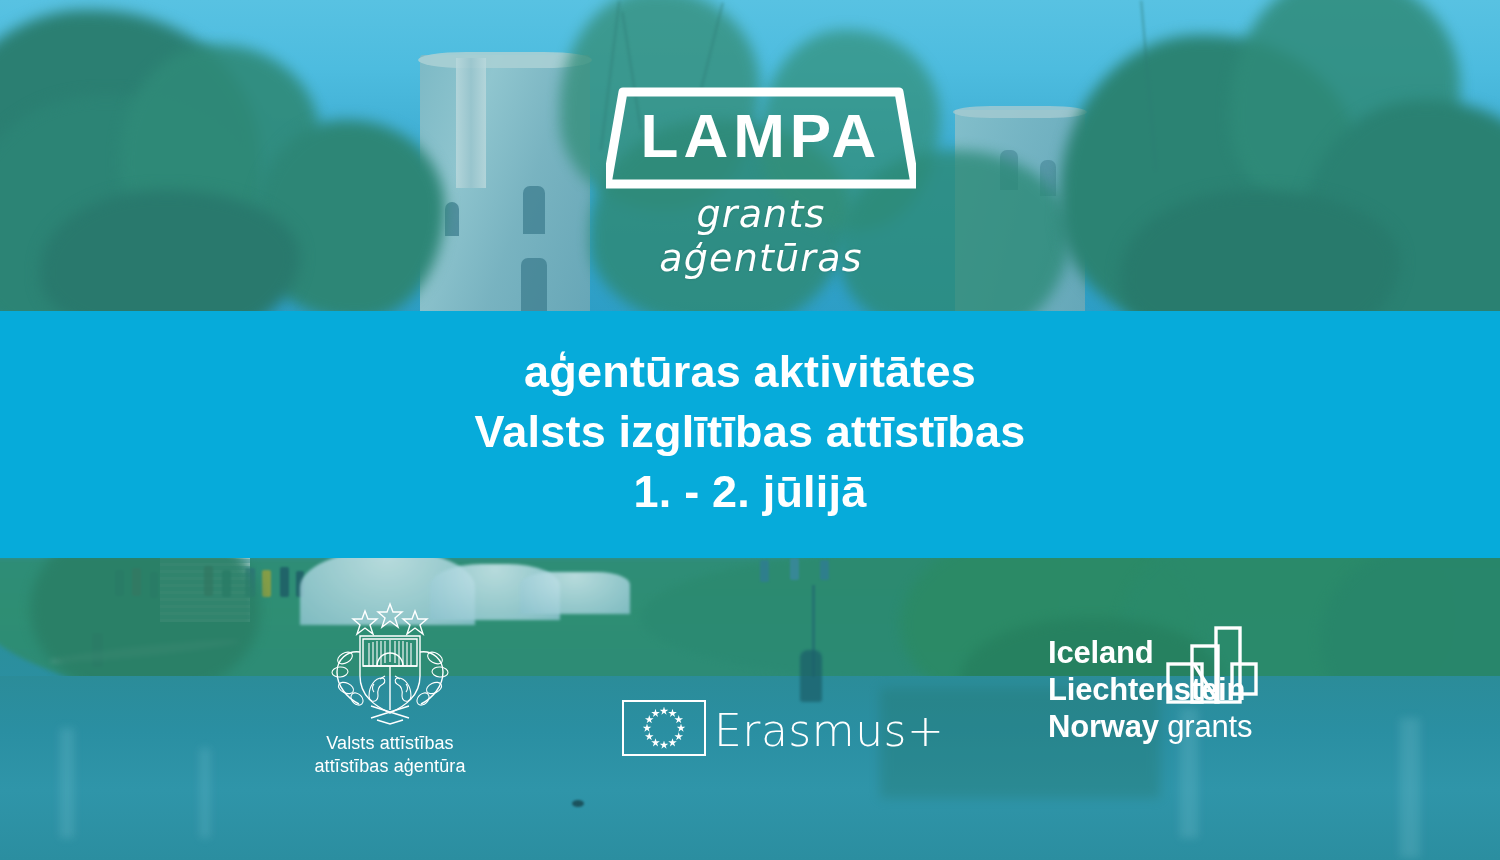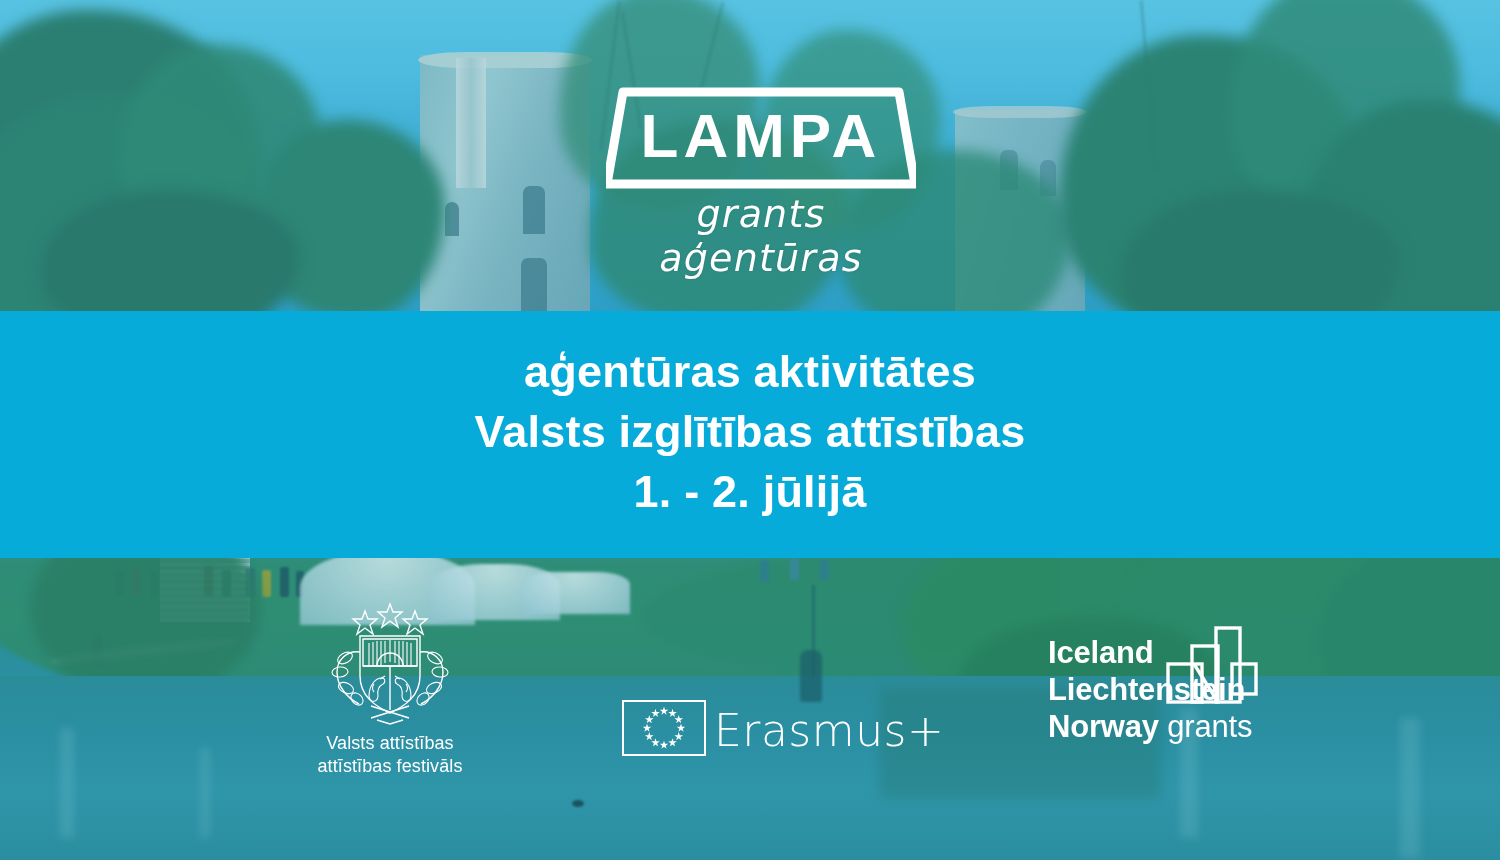--- a/index.html
+++ b/index.html
@@ -238,21 +238,21 @@
           <ellipse cx="109" cy="88" rx="8" ry="5" transform="rotate(-25 109 88)"></ellipse>
           <ellipse cx="98" cy="99" rx="7" ry="5" transform="rotate(-45 98 99)"></ellipse>
         </g>
 
         <path d="M46,106 L84,118 M84,106 L46,118"></path>
         <path d="M52,120 L65,124 L78,120"></path>
       </g>
     </svg>
     <div class="viaa-txt">
       <div>Valsts attīstības</div>
-      <div>attīstības festivāls</div>
+      <div>attīstības aģentūra</div>
     </div>
   </div>
 
   <div class="erasmus">
     <div class="eu-flag" id="eu-flag">
         <div class="eu-star" style="left: 35.5px; top: 4.5px;"></div>
         <div class="eu-star" style="left: 44px; top: 6.77757px;"></div>
         <div class="eu-star" style="left: 50.2224px; top: 13px;"></div>
         <div class="eu-star" style="left: 52.5px; top: 21.5px;"></div>
         <div class="eu-star" style="left: 50.2224px; top: 30px;"></div>

